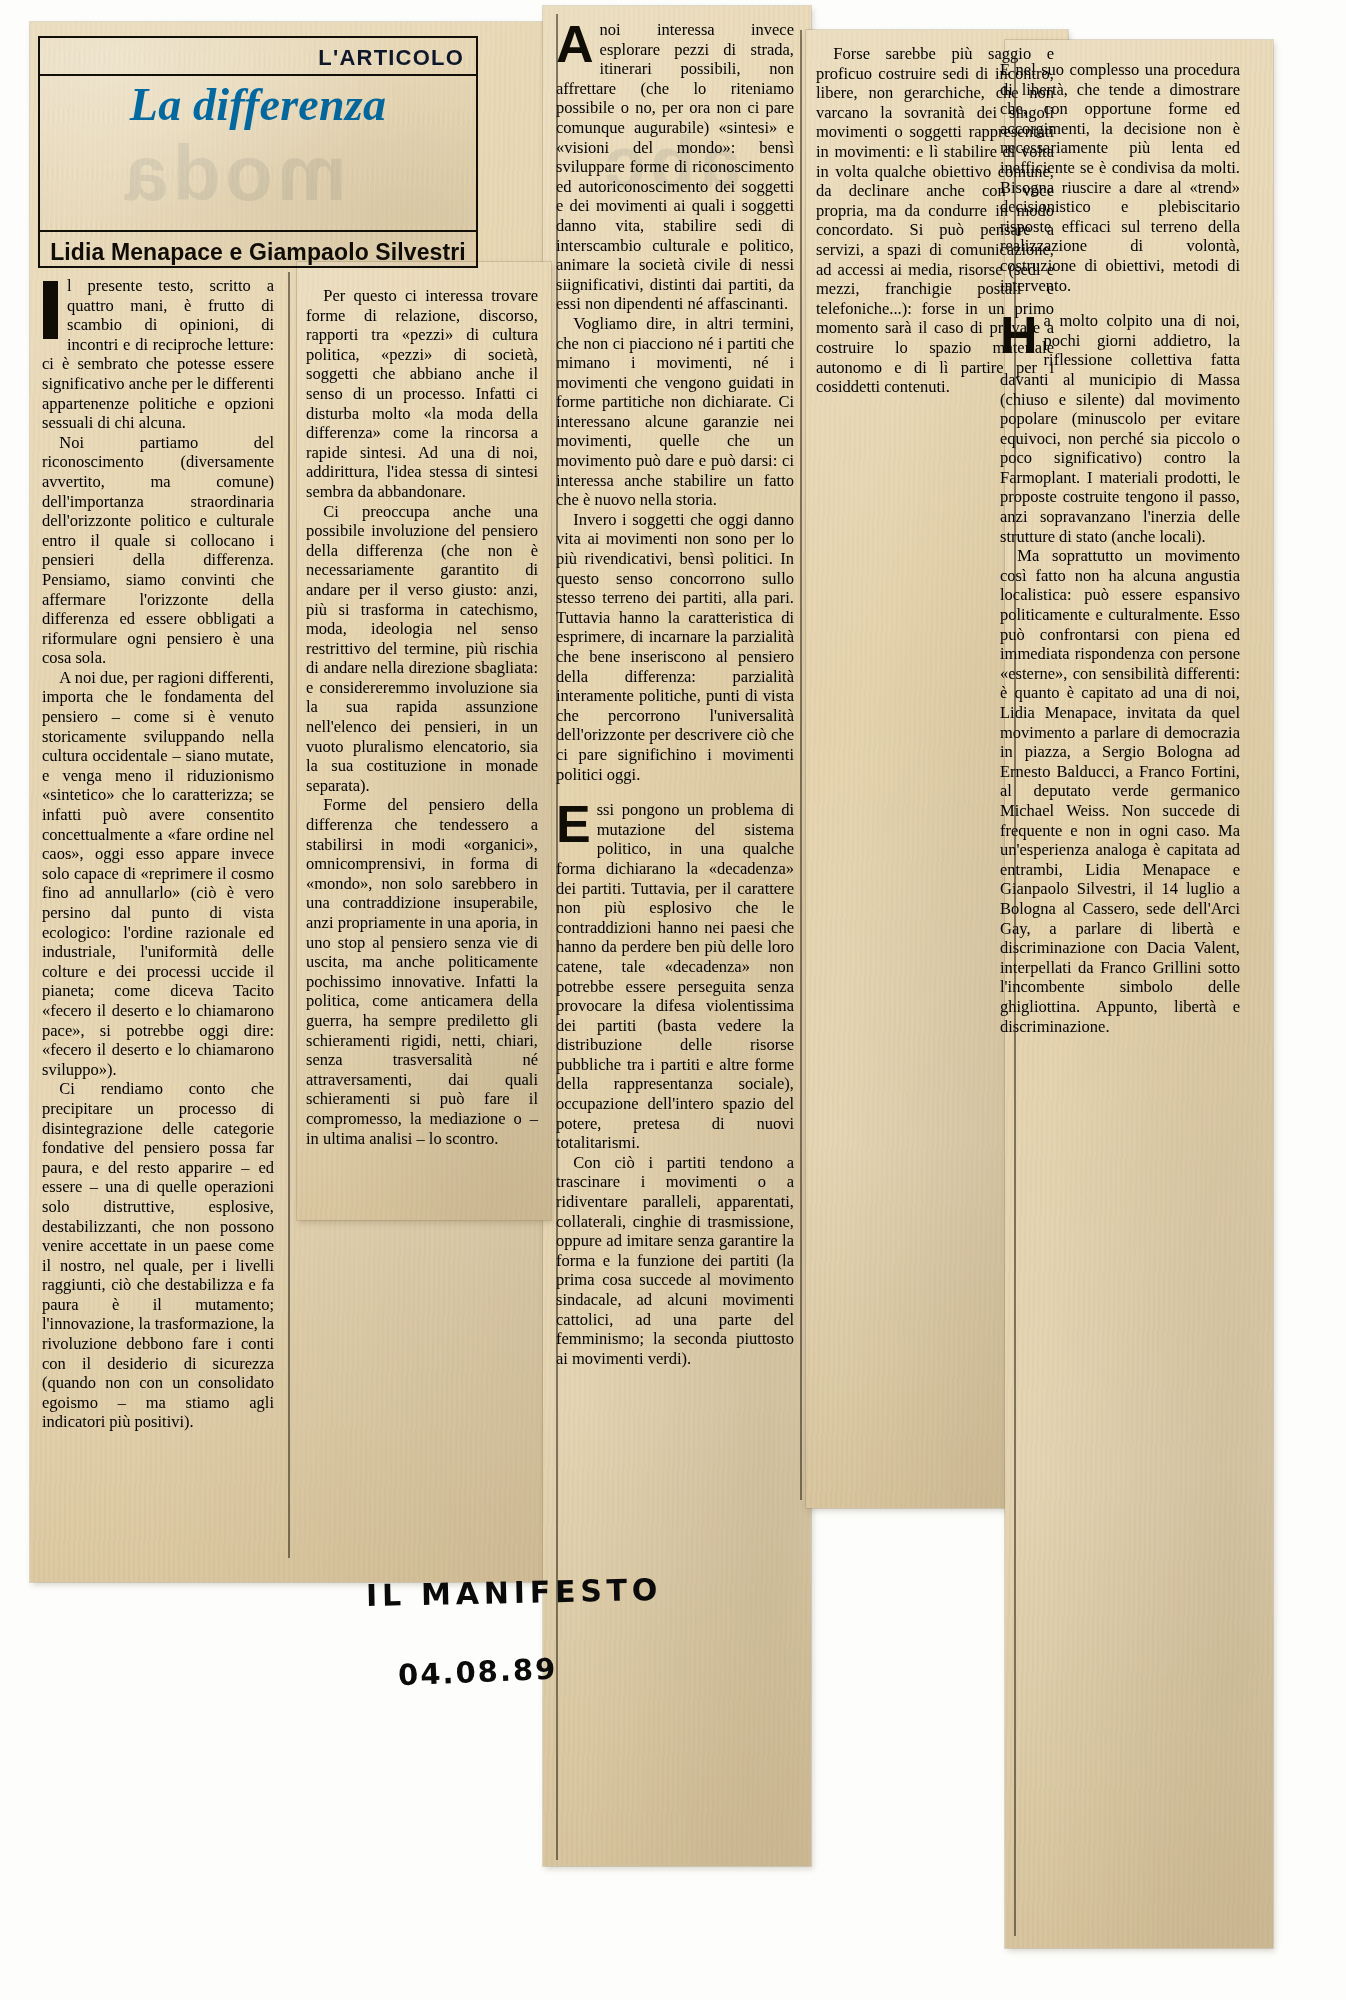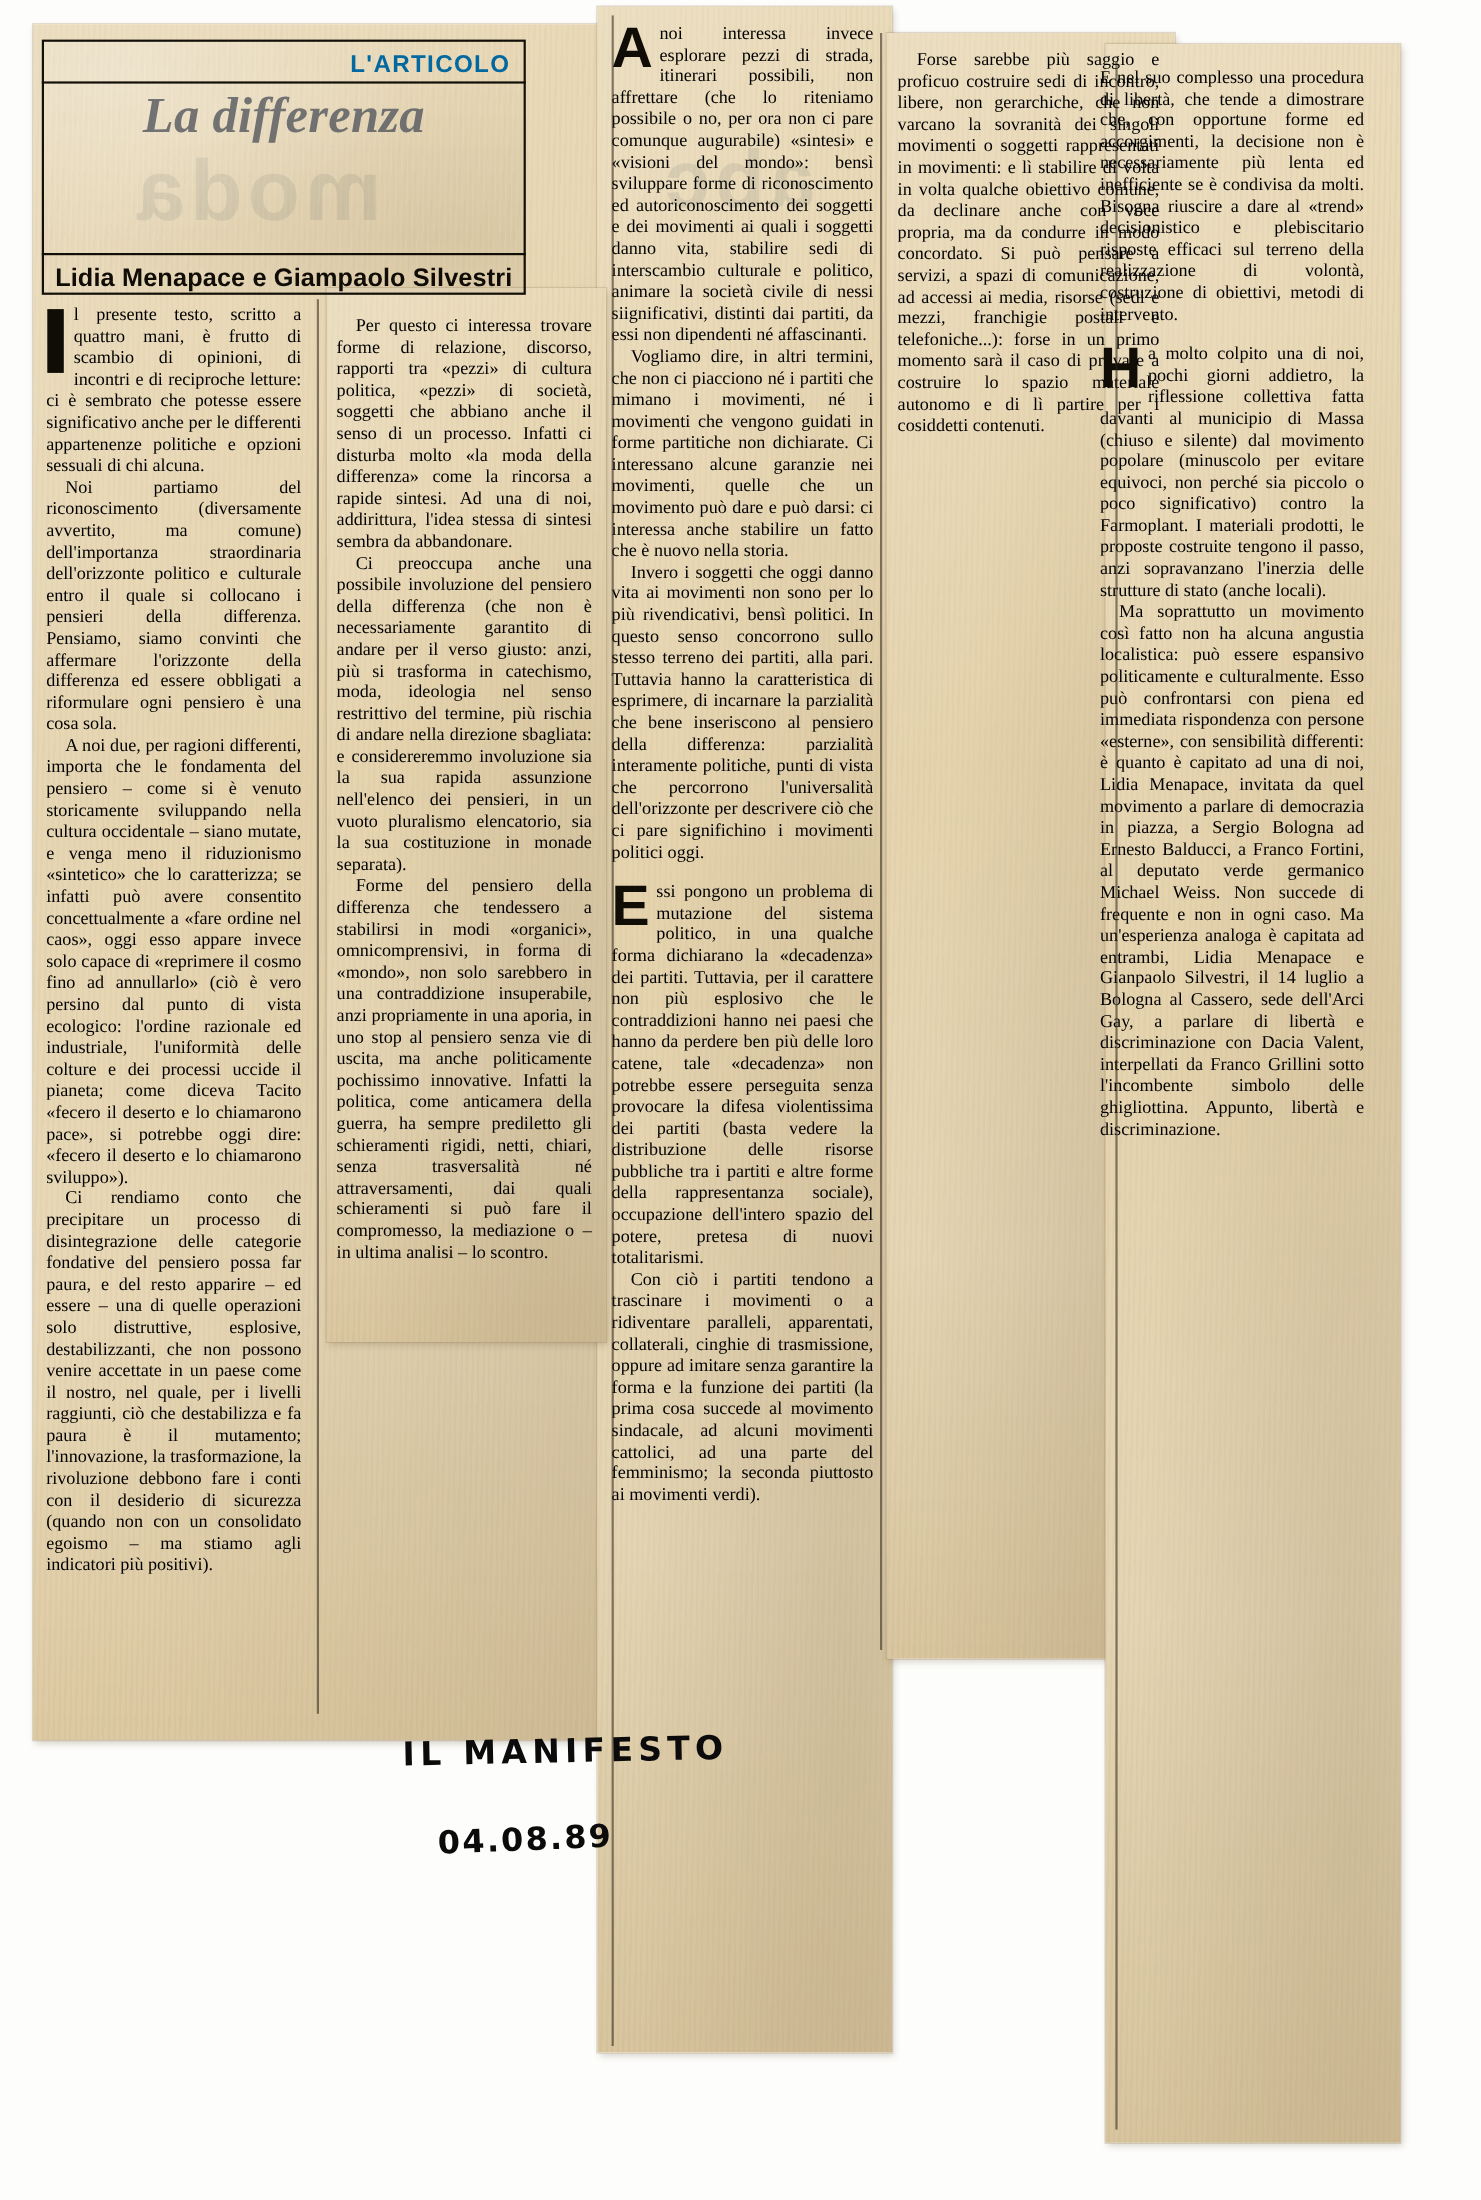--- a/index.html
+++ b/index.html
@@ -55,26 +55,26 @@
   .dcap-i{
     float:left;width:15px;height:58px;background:#100c06;margin:5px 9px 0 1px;
   }
 
   
   #masthead{z-index:5;}
   .mh-frame{position:absolute;inset:0;border:2px solid #120e08;}
   .mh-rule{position:absolute;left:0;right:0;height:2px;background:#120e08;}
   .kicker{
     position:absolute;right:14px;font-family:"Liberation Sans",sans-serif;
-    font-weight:bold;font-size:22px;letter-spacing:.055em;color:#0369a1;
+    font-weight:bold;font-size:22px;letter-spacing:.055em;color:#0f172a;
   }
   .headline{
     position:absolute;left:0;right:0;text-align:center;
     font-family:"Liberation Serif",serif;font-style:italic;font-weight:bold;
-    font-size:46px;line-height:50px;color:#737373;letter-spacing:.005em;
+    font-size:46px;line-height:50px;color:#0369a1;letter-spacing:.005em;
   }
   .byline{
     position:absolute;left:0;right:0;text-align:center;
     font-family:"Liberation Sans",sans-serif;font-weight:bold;
     font-size:23px;letter-spacing:.005em;color:#100c06;
   }
 
   
   .vrule{position:absolute;width:1.5px;background:#2a2014;opacity:.55;z-index:4;}
 

